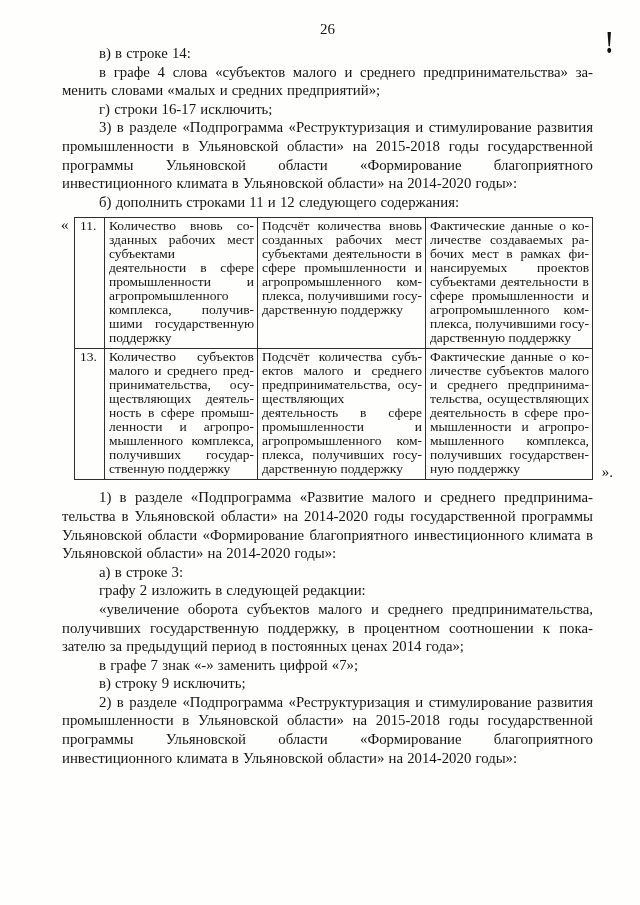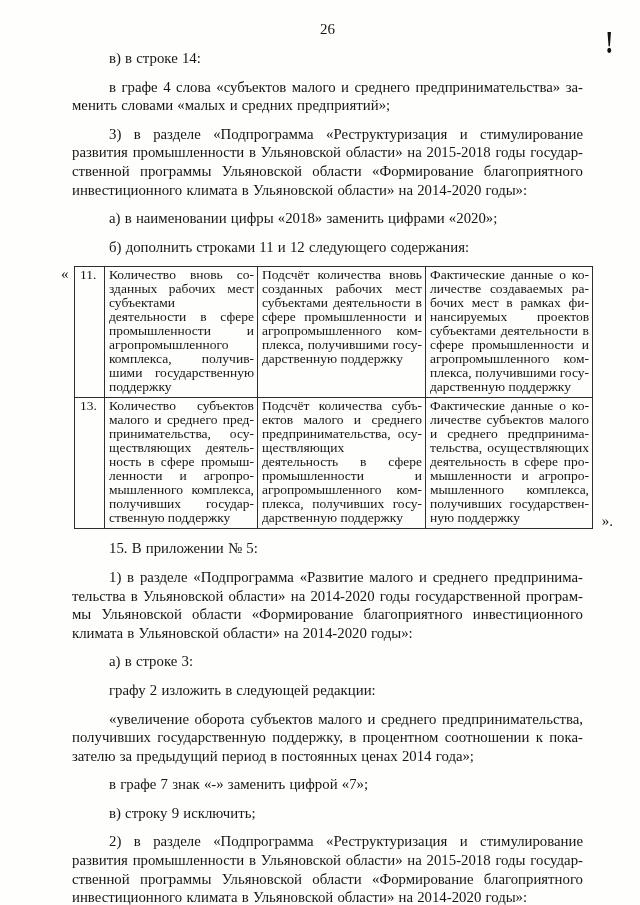--- a/index.html
+++ b/index.html
@@ -13,21 +13,21 @@
   }
   .content{
     position:absolute;left:62px;top:20px;width:531px;
   }
   .page-number{
     text-align:center;
     font-size:15px;line-height:19px;
     margin:0 0 5px 0;
   }
   .para{
-    margin:10px;
+    margin:0;
     font-size:14.8px;
     line-height:18.6px;
     text-align:justify;
     text-indent:37px;
     word-spacing:0.5px;
   }
   .table-wrap{
     position:relative;
     width:518px;
     margin:6px 0 8px 12px;
@@ -72,22 +72,22 @@
 <div class="page">
 
   <span class="ink-mark">!</span>
 
   <div class="content">
 
     <div class="page-number">26</div>
 
     <p class="para">в) в строке 14:</p>
     <p class="para">в графе 4 слова «субъектов малого и среднего предпринимательства» за­менить словами «малых и средних предприятий»;</p>
+    <p class="para">г) строки 16-17 исключить;</p>
     <p class="para">3) в разделе «Подпрограмма «Реструктуризация и стимулирование развития промышленности в Ульяновской области» на 2015-2018 годы государ­ственной программы Ульяновской области «Формирование благоприятного инвестиционного климата в Ульяновской области» на 2014-2020 годы»:</p>
-    <p class="para">а) в наименовании цифры «2018» заменить цифрами «2020»;</p>
     <p class="para">б) дополнить строками 11 и 12 следующего содержания:</p>
 
     <div class="table-wrap">
       <span class="q-open">«</span>
 
       <table class="amend">
         <colgroup>
           <col style="width:30px">
           <col style="width:153px">
           <col style="width:168px">
@@ -105,21 +105,20 @@
             <td>Количество субъектов малого и среднего пред­принимательства, осу­ществляющих деятель­ность в сфере промыш­ленности и агропро­мышленного комплекса, получивших государ­ственную поддержку</td>
             <td>Подсчёт количества субъ­ектов малого и среднего предпринимательства, осу­ществляющих деятельность в сфере промышленности и агропромышленного ком­плекса, получивших госу­дарственную поддержку</td>
             <td>Фактические данные о ко­личестве субъектов малого и среднего предпринима­тельства, осуществляющих деятельность в сфере про­мышленности и агропро­мышленного комплекса, получивших государствен­ную поддержку</td>
           </tr>
         </tbody>
       </table>
 
       <span class="q-close">».</span>
     </div>
 
-    <p class="para">15. В приложении № 5:</p>
     <p class="para">1) в разделе «Подпрограмма «Развитие малого и среднего предпринима­тельства в Ульяновской области» на 2014-2020 годы государственной програм­мы Ульяновской области «Формирование благоприятного инвестиционного климата в Ульяновской области» на 2014-2020 годы»:</p>
     <p class="para">а) в строке 3:</p>
     <p class="para">графу 2 изложить в следующей редакции:</p>
     <p class="para">«увеличение оборота субъектов малого и среднего предпринимательства, получивших государственную поддержку, в процентном соотношении к пока­зателю за предыдущий период в постоянных ценах 2014 года»;</p>
     <p class="para">в графе 7 знак «-» заменить цифрой «7»;</p>
     <p class="para">в) строку 9 исключить;</p>
     <p class="para">2) в разделе «Подпрограмма «Реструктуризация и стимулирование развития промышленности в Ульяновской области» на 2015-2018 годы государ­ственной программы Ульяновской области «Формирование благоприятного инвестиционного климата в Ульяновской области» на 2014-2020 годы»:</p>
 
   </div>
 </div>

